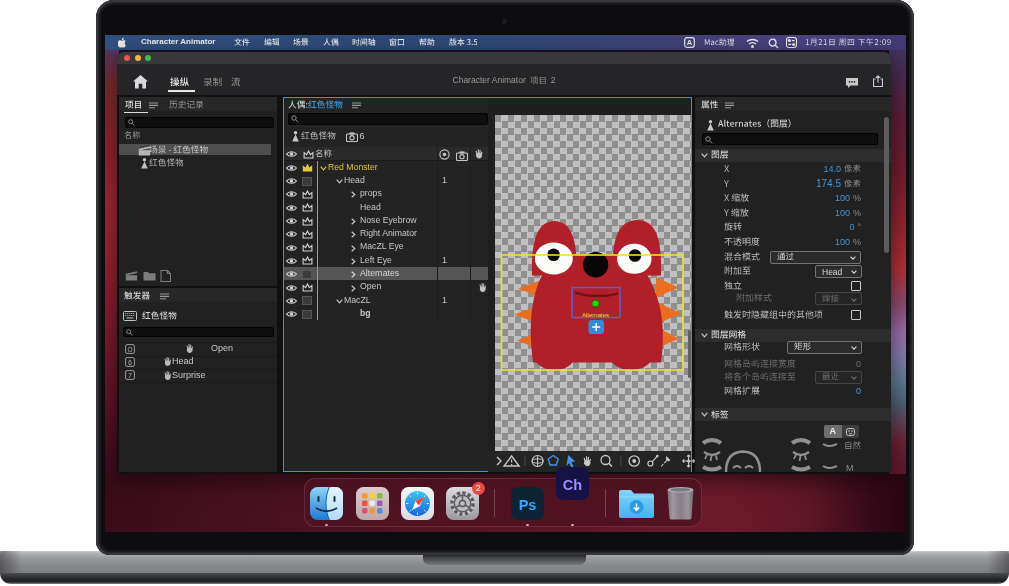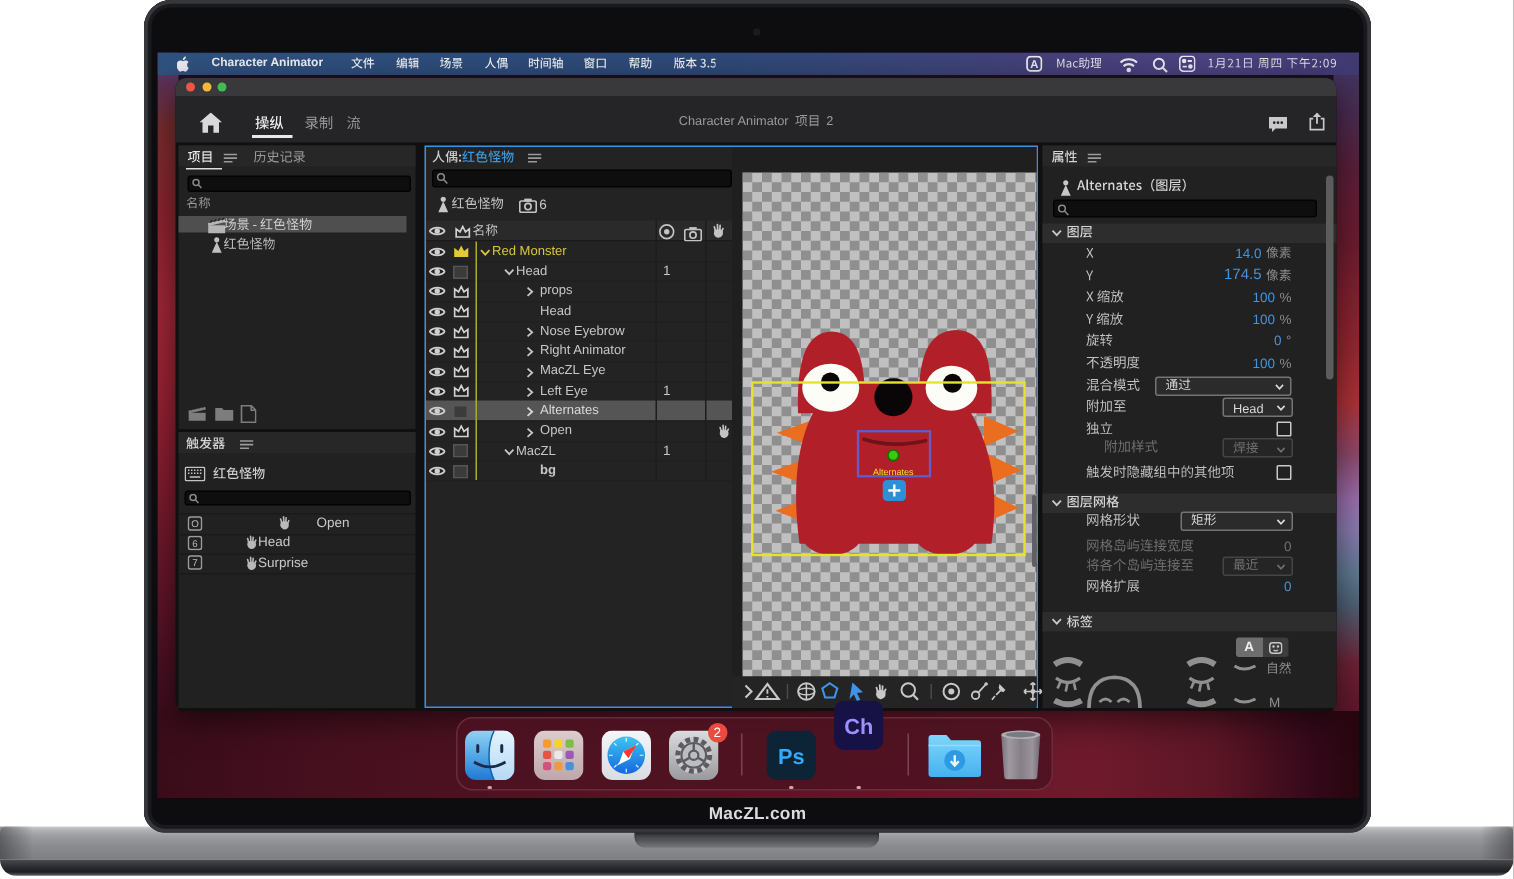--- a/index.html
+++ b/index.html
@@ -1051,13 +1051,12 @@
           </defs>
           <path d="M2.5 4 H28.5 L26.5 32 Q26.3 33.5 24.8 33.5 H6.2 Q4.7 33.5 4.5 32 Z" fill="url(#tg)" opacity="0.88"></path>
           <ellipse cx="15.5" cy="3.8" rx="13" ry="2.8" fill="#b2b2b9" opacity="0.95"></ellipse>
           <ellipse cx="15.5" cy="3.8" rx="10" ry="1.8" fill="#7a7a80"></ellipse>
         </svg>
       </div>
 <div class="abs" style="left:220.3px;top:488.5px;width:2.5px;height:2.5px;border-radius:50%;background:#d9a0a8"></div>
 <div class="abs" style="left:421.3px;top:488.5px;width:2.5px;height:2.5px;border-radius:50%;background:#d9a0a8"></div>
 <div class="abs" style="left:466.3px;top:488.5px;width:2.5px;height:2.5px;border-radius:50%;background:#d9a0a8"></div>
 </div>
-<div class="abs" style="left:96px;top:534.5px;width:818px;text-align:center"><span style="font-size:11.5px;font-weight:bold;color:#dadbdd;letter-spacing:.2px;line-height:17px">MacZL.com</span></div>
 </div>
 </body></html>

